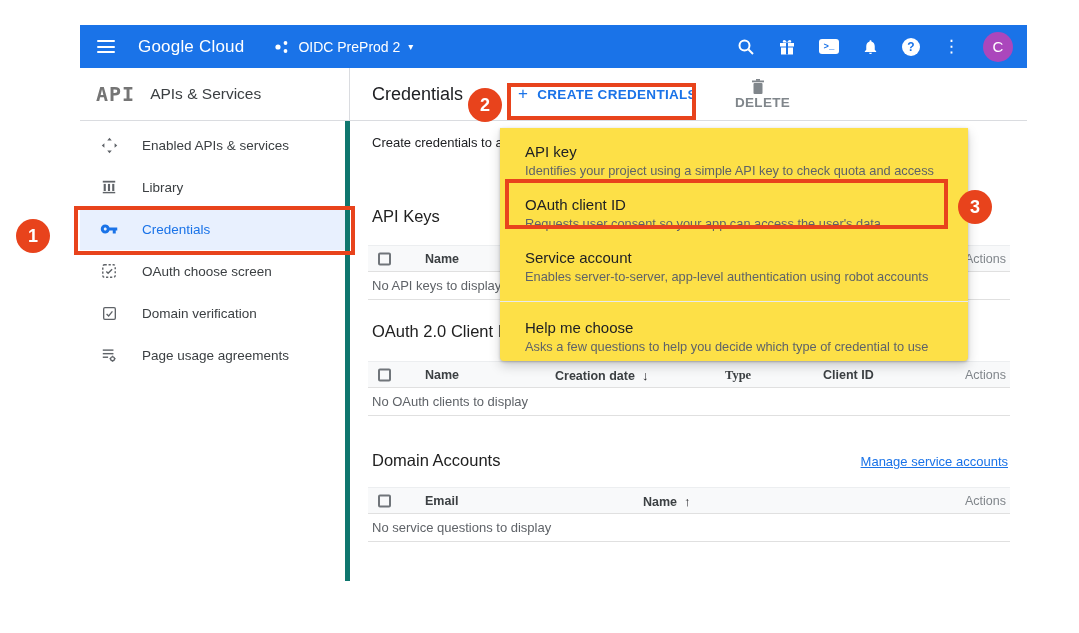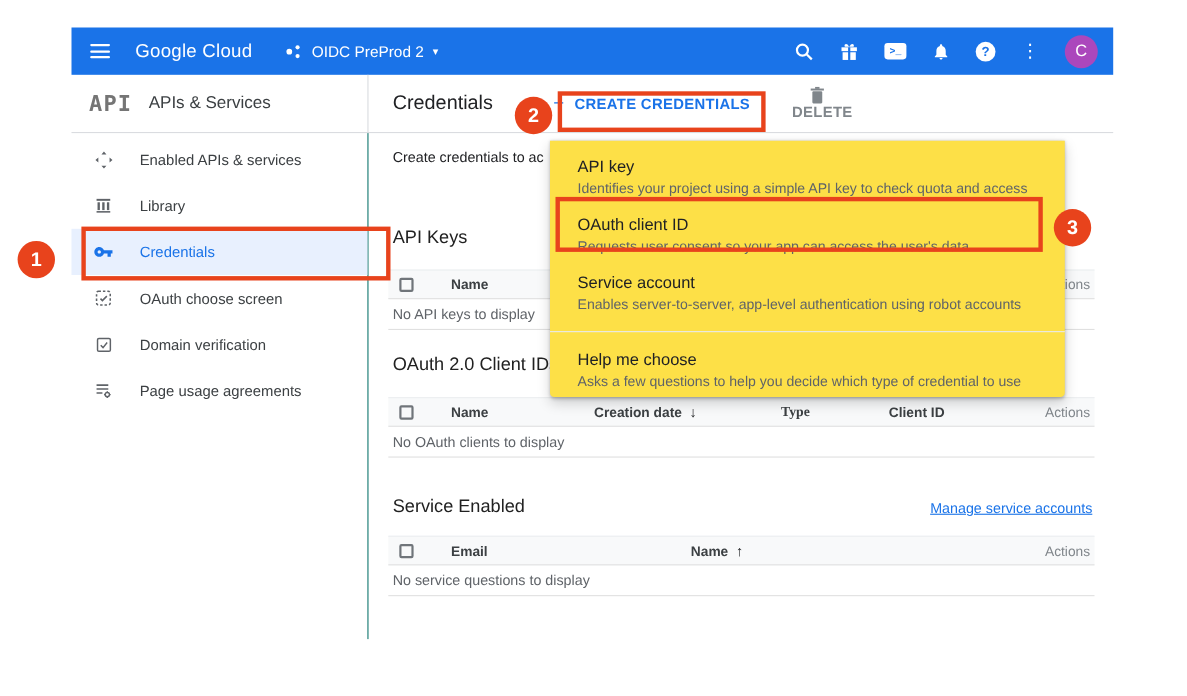--- a/index.html
+++ b/index.html
@@ -1,18 +1,18 @@
 <!DOCTYPE html>
 <html><head>
 <meta charset="utf-8">
 <style>
   * { margin:0; padding:0; box-sizing:border-box; }
   body { font-family:"Liberation Sans", sans-serif; background:#fff; }
   .screen { position:relative; width:1079px; height:633px; background:#fff; overflow:hidden; }
-  .app { position:absolute; left:65px; top:25px; width:947px; height:556px; background:#fff; }
+  .app { position:absolute; left:80px; top:25px; width:947px; height:556px; background:#fff; }
 
   
   .topbar { position:absolute; left:0; top:0; width:947px; height:43px; background:#1a73e8;
             display:flex; align-items:center; color:#fff; }
   .hamburger { width:18px; height:13px; margin-left:17px; display:flex; flex-direction:column;
                justify-content:space-between; cursor:pointer; }
   .hamburger span { display:block; height:2px; background:#fff; border-radius:1px; }
   .gc-logo { margin-left:23px; font-size:17px; letter-spacing:.2px; white-space:nowrap; }
   .gc-logo b { font-weight:500; }
   .proj-sel { margin-left:30px; display:flex; align-items:center; font-size:14px; cursor:pointer; }
@@ -39,21 +39,21 @@
   .page-title { position:absolute; left:22px; top:50%; transform:translateY(-50%); font-size:18px; color:#202124; }
   .create-btn { position:absolute; left:168px; top:50%; transform:translateY(-50%); display:flex; align-items:center;
                 color:#1a73e8; font-size:13.5px; font-weight:bold; letter-spacing:.3px; cursor:pointer; }
   .plus { font-size:17px; font-weight:normal; margin-right:9px; }
   .delete-btn { position:absolute; left:385px; top:50%; transform:translateY(-50%); display:flex; align-items:center;
                 color:#80868b; font-size:13.5px; font-weight:bold; letter-spacing:.3px; cursor:pointer;flex-direction:column; }
   .trash { margin-right:9px; display:inline-flex; }
 
   
   .appbody { position:absolute; left:0; top:96px; width:947px; height:460px; display:flex; }
-  .sidebar { width:270px; border-right:1px solid #0f766e; padding-top:3px; }
+  .sidebar { width:270px; border-right:5px solid #0f766e; padding-top:3px; }
   .nav-item { height:42px; display:flex; align-items:center; padding-left:20px; cursor:pointer;
               font-size:13.5px; color:#3c4043; }
   .nav-item .nic { width:18px; display:inline-flex; justify-content:center; color:#5f6368; }
   .nav-item .nlabel { margin-left:24px; }
   .nav-item.sel { background:#e8f0fe; color:#1a73e8; }
   .nav-item.sel .nic { color:#1a73e8; }
 
   .main { flex:1; position:relative; }
   .intro { position:absolute; left:22px; top:14px; font-size:13px; color:#202124; }
   .sect-h { position:absolute; left:22px; font-size:16.5px; color:#212121; }
@@ -250,21 +250,21 @@
             <span class="cbx"></span>
             <span class="col" style="left:57px;">Name</span>
             <span class="col" style="left:177px;margin-left:10px;"><span>Creation date</span><span class="sort-ar">↓</span></span>
             <span class="col" style="left:357px;font-family:Liberation Serif, serif;">Type</span>
             <span class="col" style="left:455px;">Client ID</span>
             <span class="col actions">Actions</span>
           </div>
           <div class="tr-empty">No OAuth clients to display</div>
         </div>
 
-        <div class="sect-h" style="top:330px;">Service Enabled</div>
+        <div class="sect-h" style="top:330px;">Domain Accounts</div>
         <a class="manage-link" style="top:333px;">Manage service accounts</a>
         <div class="tbl" style="top:366px;">
           <div class="tr-h">
             <span class="cbx"></span>
             <span class="col" style="left:57px;">Email</span>
             <span class="col" style="left:275px;"><span>Name</span><span class="sort-ar">↑</span></span>
             <span class="col actions">Actions</span>
           </div>
           <div class="tr-empty">No service questions to display</div>
         </div>

